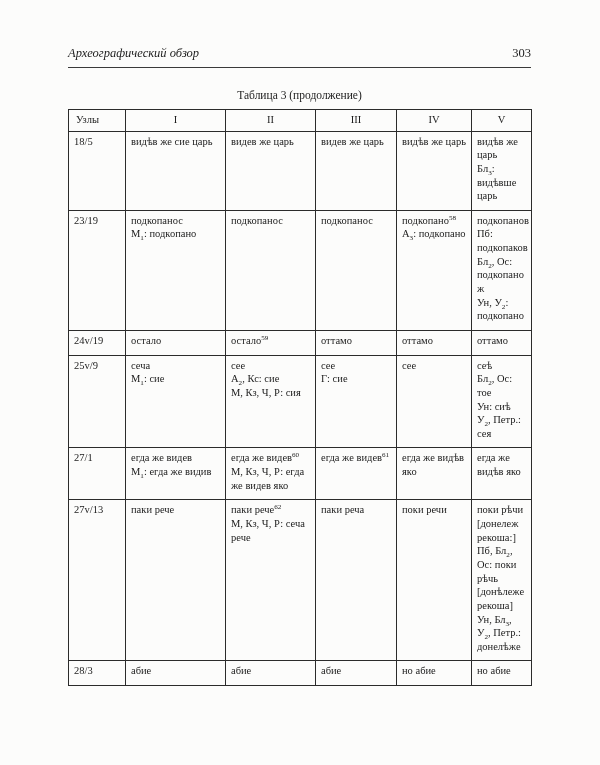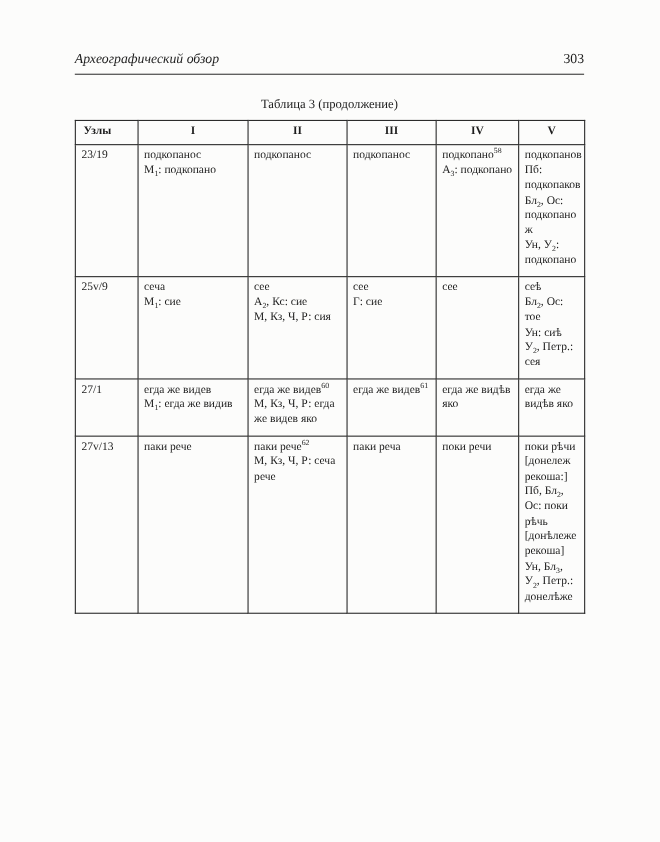--- a/index.html
+++ b/index.html
@@ -24,21 +24,21 @@
     border-collapse:collapse;table-layout:fixed;width:463px;
     font-size:10.5px;line-height:1.3;
   }
   .variant-table th,.variant-table td{
     border:1px solid #2b2b2b;
     padding:3px 4px 7px 5px;
     vertical-align:top;text-align:left;
     overflow:hidden;
   }
   .variant-table thead th{
-    font-weight:bold;text-align:center;
+    font-weight:normal;text-align:center;
     padding:3px 2px 4px 2px;vertical-align:middle;
   }
   .variant-table thead th:first-child{text-align:left;padding-left:7px;}
   .variant-table td.node-cell{padding-top:3px;}
   .variant-table .line{margin:0;}
   sub,sup{font-size:0.68em;line-height:0;}
 </style>
 </head>
 <body>
 
@@ -66,20 +66,39 @@
           <th>Узлы</th>
           <th>I</th>
           <th>II</th>
           <th>III</th>
           <th>IV</th>
           <th>V</th>
         </tr>
     </thead>
     <tbody>
         <tr>
+          <td class="node-cell">18/5</td>
+          <td>
+            <div class="line">видѣв же сие царь</div>
+          </td>
+          <td>
+            <div class="line">видев же царь</div>
+          </td>
+          <td>
+            <div class="line">видев же царь</div>
+          </td>
+          <td>
+            <div class="line">видѣв же царь</div>
+          </td>
+          <td>
+            <div class="line">видѣв же царь</div>
+            <div class="line">Бл<sub>3</sub>: видѣвше царь</div>
+          </td>
+        </tr>
+        <tr>
           <td class="node-cell">23/19</td>
           <td>
             <div class="line">подкопанос</div>
             <div class="line">М<sub>1</sub>: подкопано</div>
           </td>
           <td>
             <div class="line">подкопанос</div>
           </td>
           <td>
             <div class="line">подкопанос</div>
@@ -89,20 +108,38 @@
             <div class="line">А<sub>3</sub>: подкопано</div>
           </td>
           <td>
             <div class="line">подкопанов</div>
             <div class="line">Пб: подкопаков</div>
             <div class="line">Бл<sub>2</sub>, Ос: подкопано ж</div>
             <div class="line">Ун, У<sub>2</sub>: подкопано</div>
           </td>
         </tr>
         <tr>
+          <td class="node-cell">24v/19</td>
+          <td>
+            <div class="line">остало</div>
+          </td>
+          <td>
+            <div class="line">остало<sup>59</sup></div>
+          </td>
+          <td>
+            <div class="line">оттамо</div>
+          </td>
+          <td>
+            <div class="line">оттамо</div>
+          </td>
+          <td>
+            <div class="line">оттамо</div>
+          </td>
+        </tr>
+        <tr>
           <td class="node-cell">25v/9</td>
           <td>
             <div class="line">сеча</div>
             <div class="line">М<sub>1</sub>: сие</div>
           </td>
           <td>
             <div class="line">сее</div>
             <div class="line">А<sub>2</sub>, Кс: сие</div>
             <div class="line">М, Кз, Ч, Р: сия</div>
           </td>
@@ -154,16 +191,34 @@
           </td>
           <td>
             <div class="line">поки речи</div>
           </td>
           <td>
             <div class="line">поки рѣчи [донележ рекоша:]</div>
             <div class="line">Пб, Бл<sub>2</sub>, Ос: поки рѣчь [донѣлеже рекоша]</div>
             <div class="line">Ун, Бл<sub>3</sub>, У<sub>2</sub>, Петр.: донелѣже</div>
           </td>
         </tr>
+        <tr>
+          <td class="node-cell">28/3</td>
+          <td>
+            <div class="line">абие</div>
+          </td>
+          <td>
+            <div class="line">абие</div>
+          </td>
+          <td>
+            <div class="line">абие</div>
+          </td>
+          <td>
+            <div class="line">но абие</div>
+          </td>
+          <td>
+            <div class="line">но абие</div>
+          </td>
+        </tr>
       </tbody>
   </table>
 
 </div>
 
 </body></html>

